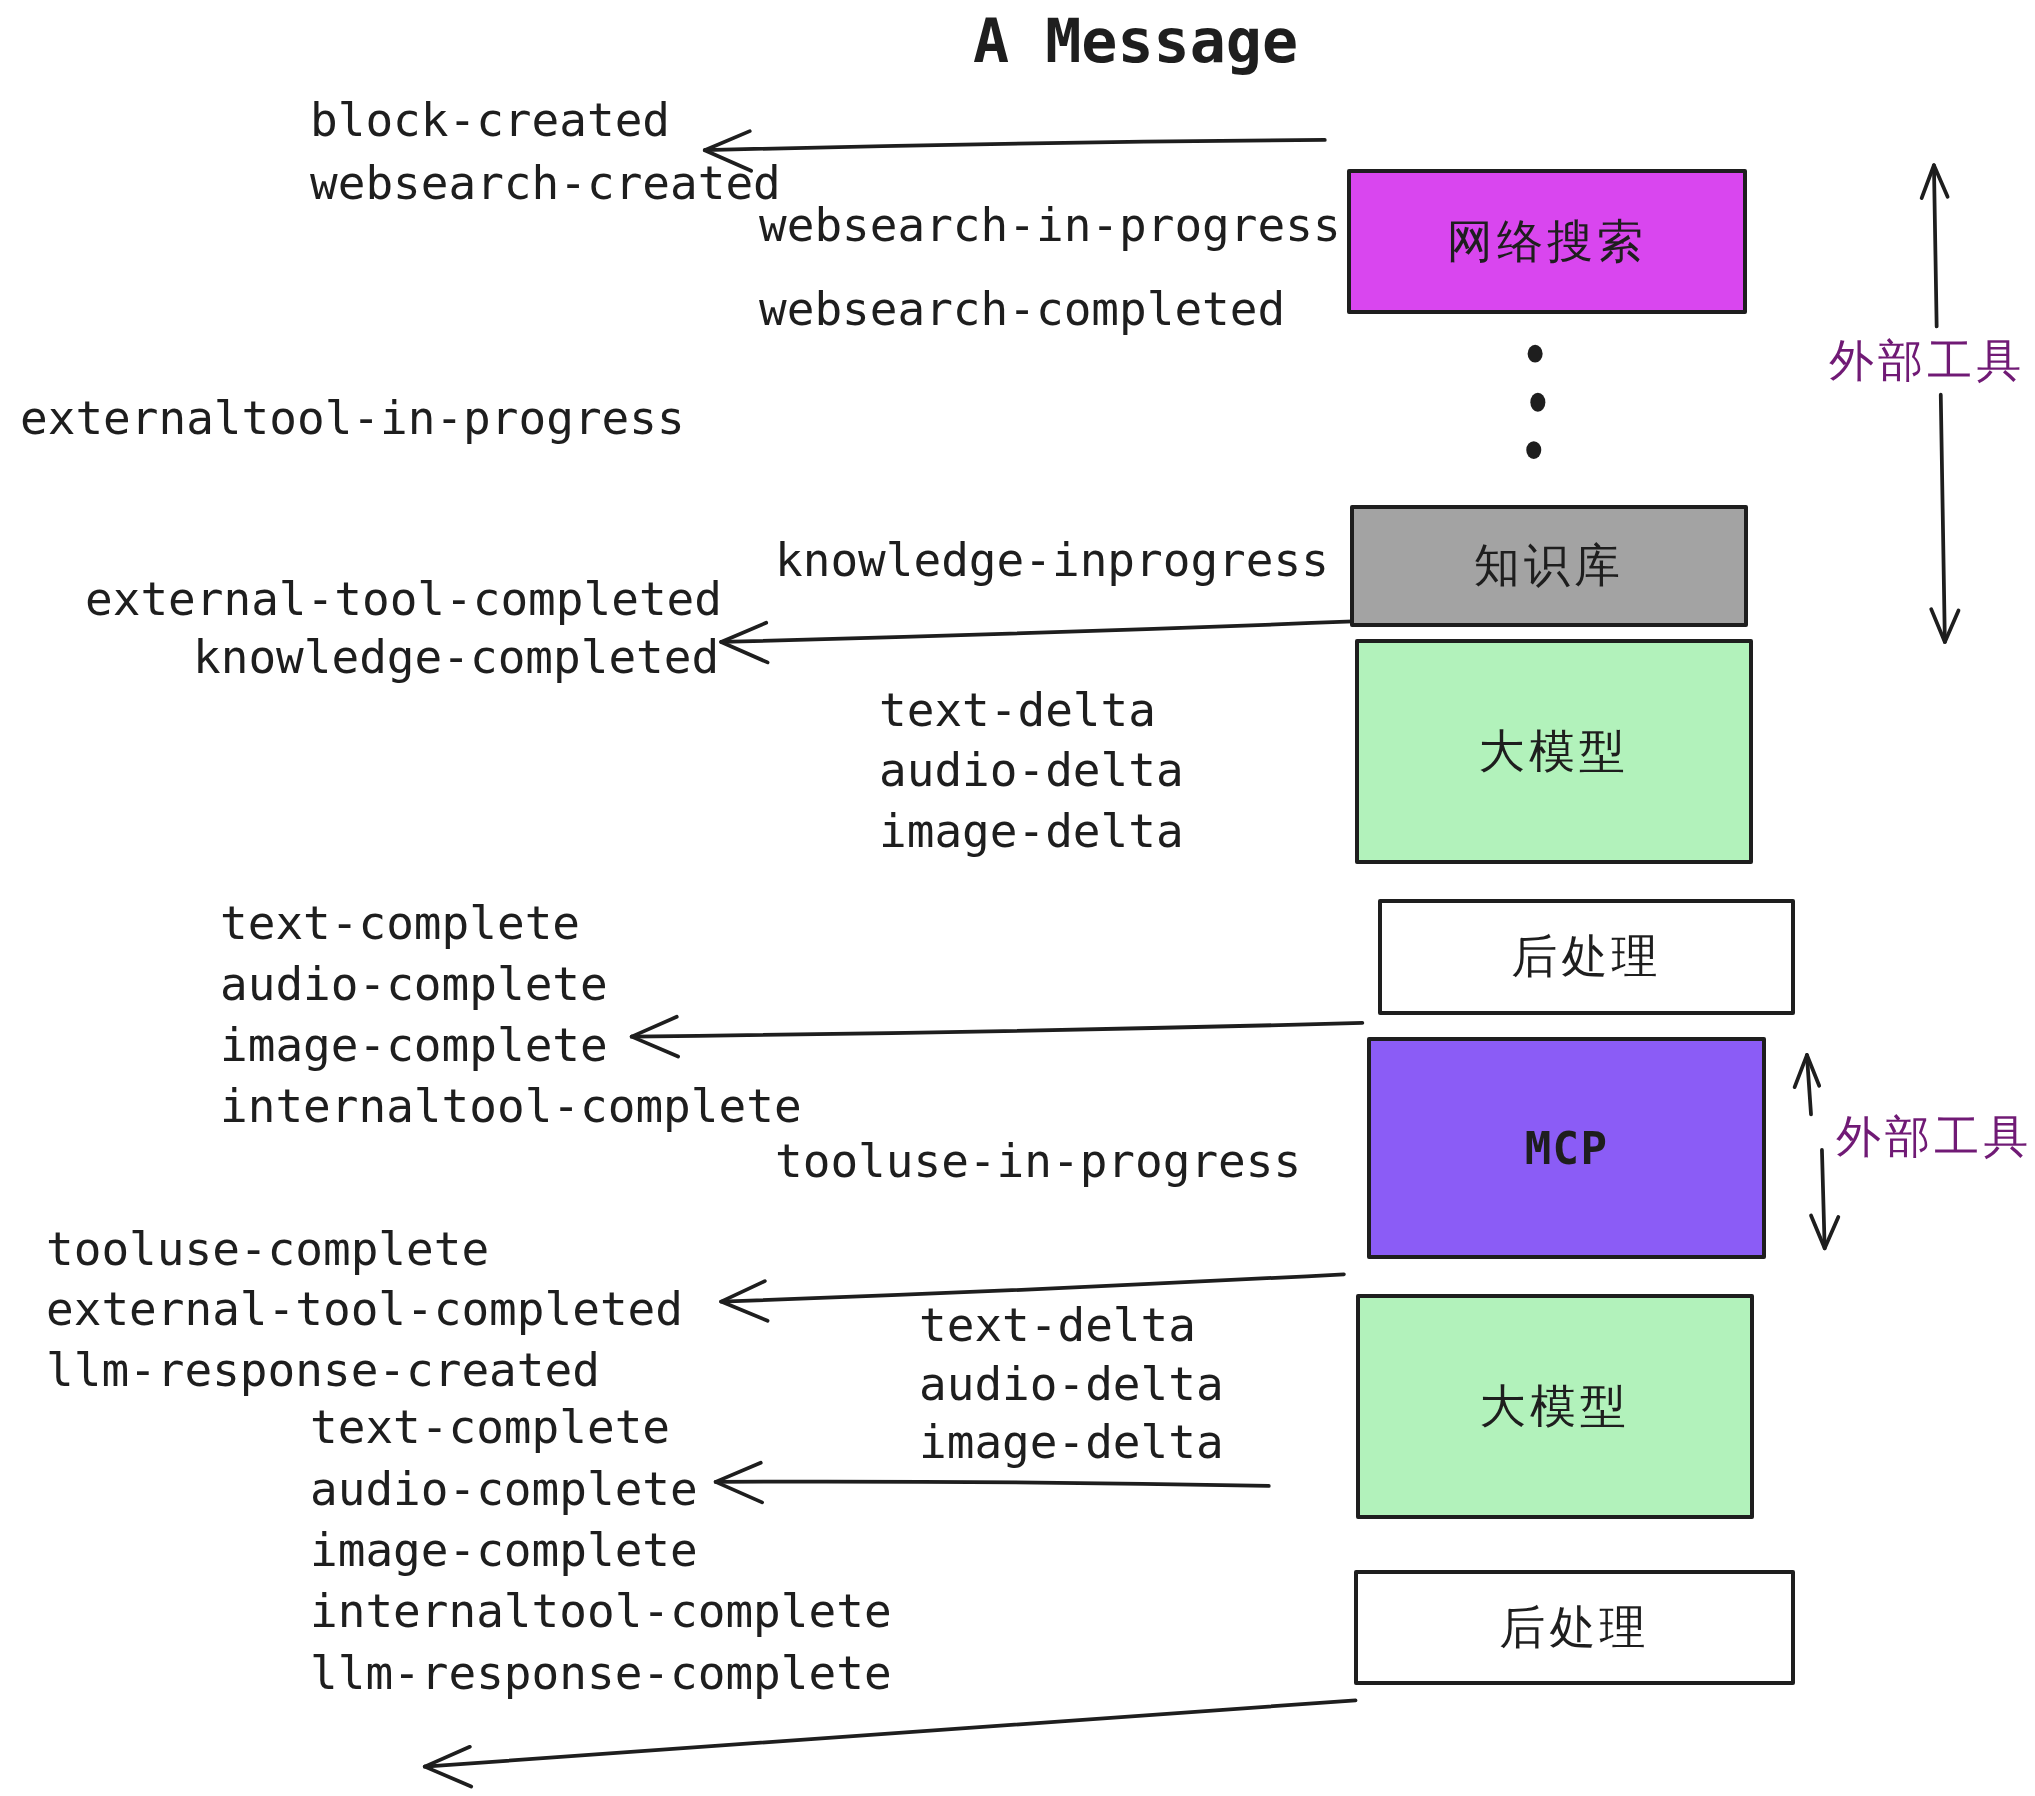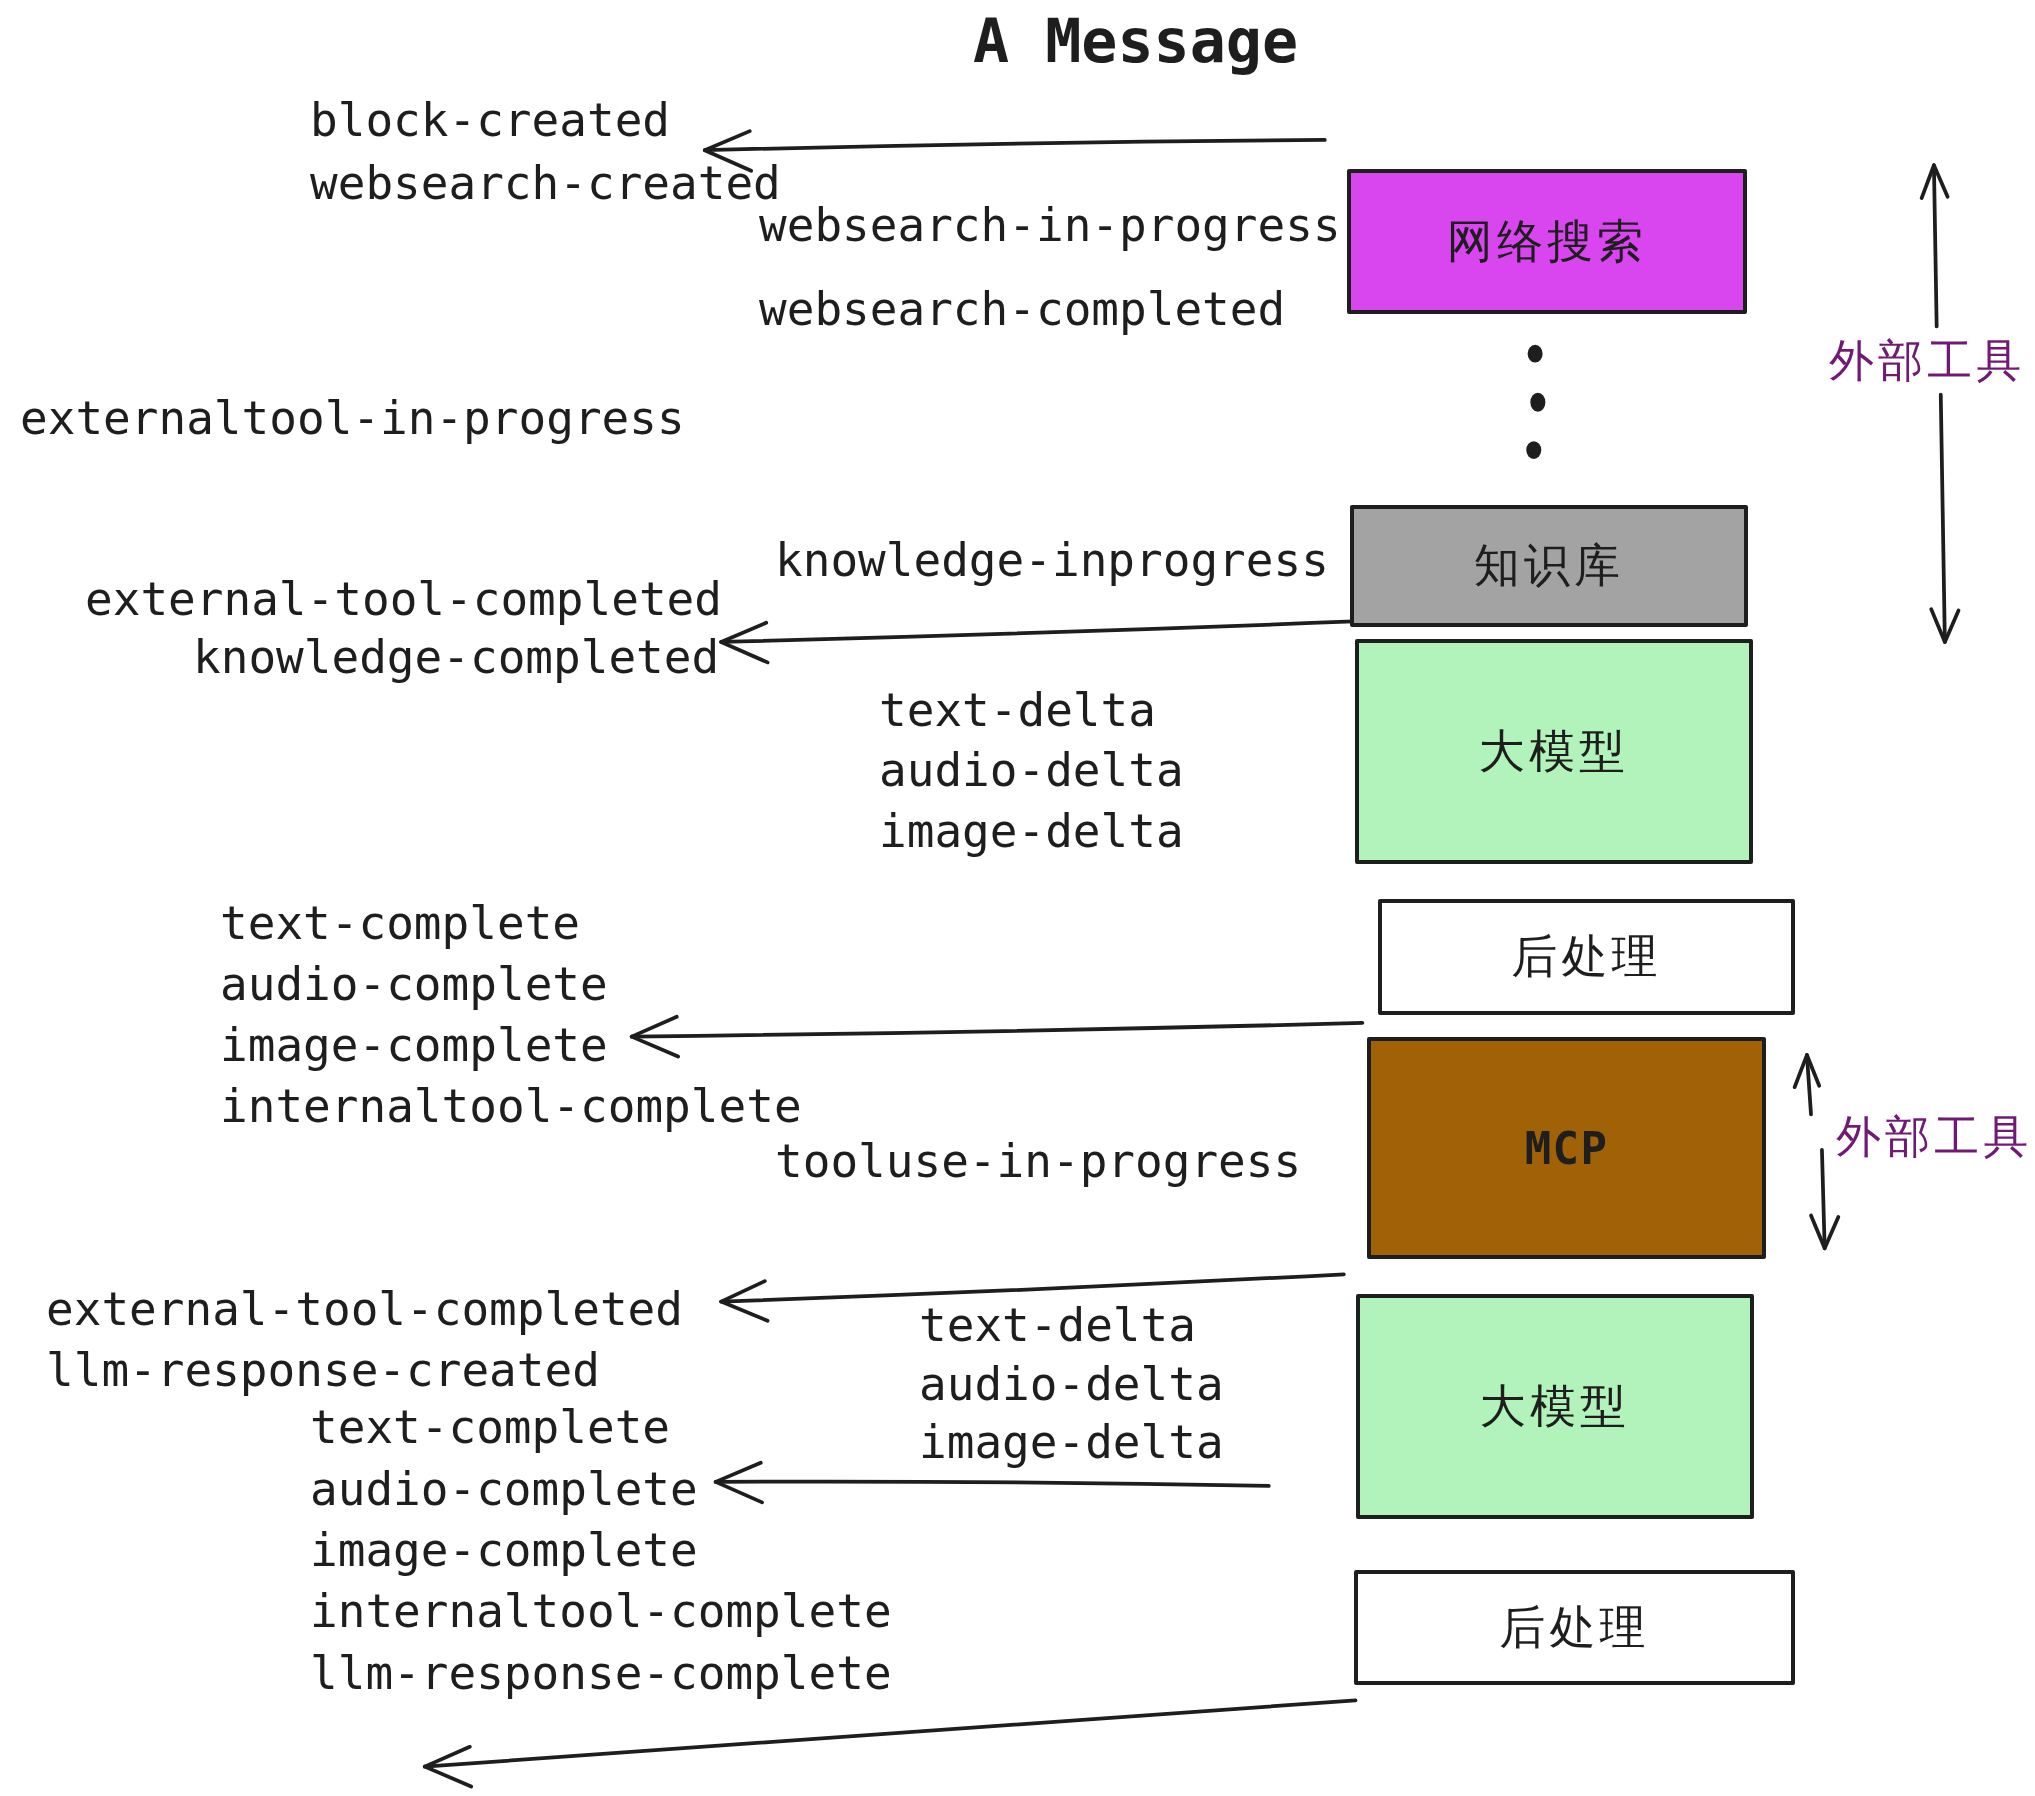--- a/index.html
+++ b/index.html
@@ -105,20 +105,21 @@
   <div class="ev" style="left:879px;top:770px">audio-delta</div>
   <div class="ev" style="left:879px;top:831px">image-delta</div>
 
   <div class="ev" style="left:220px;top:923px">text-complete</div>
   <div class="ev" style="left:220px;top:984px">audio-complete</div>
   <div class="ev" style="left:220px;top:1045px">image-complete</div>
   <div class="ev" style="left:220px;top:1106px">internaltool-complete</div>
 
   <div class="ev" style="left:775px;top:1161px">tooluse-in-progress</div>
 
+  <div class="ev" style="left:46px;top:1249px">tooluse-complete</div>
   <div class="ev" style="left:46px;top:1309px">external-tool-completed</div>
   <div class="ev" style="left:46px;top:1370px">llm-response-created</div>
 
   <div class="ev" style="left:919px;top:1325px">text-delta</div>
   <div class="ev" style="left:919px;top:1384px">audio-delta</div>
   <div class="ev" style="left:919px;top:1442px">image-delta</div>
 
   <div class="ev" style="left:310px;top:1427px">text-complete</div>
   <div class="ev" style="left:310px;top:1489px">audio-complete</div>
   <div class="ev" style="left:310px;top:1550px">image-complete</div>
@@ -135,21 +136,21 @@
   </div>
 
   <div class="box" style="left: 1355px; top: 639px; width: 398px; height: 225px; background-color: rgb(178, 242, 187);">
     <span class="box-label">大模型</span>
   </div>
 
   <div class="box" style="left: 1378px; top: 899px; width: 417px; height: 116px; background-color: rgb(255, 255, 255);">
     <span class="box-label">后处理</span>
   </div>
 
-  <div class="box" style="left: 1367px; top: 1037px; width: 399px; height: 222px; background-color: #a16207;">
+  <div class="box" style="left: 1367px; top: 1037px; width: 399px; height: 222px; background-color: #8b5cf6;">
     <span class="box-label mono">MCP</span>
   </div>
 
   <div class="box" style="left: 1356px; top: 1294px; width: 398px; height: 225px; background-color: rgb(178, 242, 187);">
     <span class="box-label">大模型</span>
   </div>
 
   <div class="box" style="left: 1354px; top: 1570px; width: 441px; height: 115px; background-color: rgb(255, 255, 255);">
     <span class="box-label">后处理</span>
   </div>

